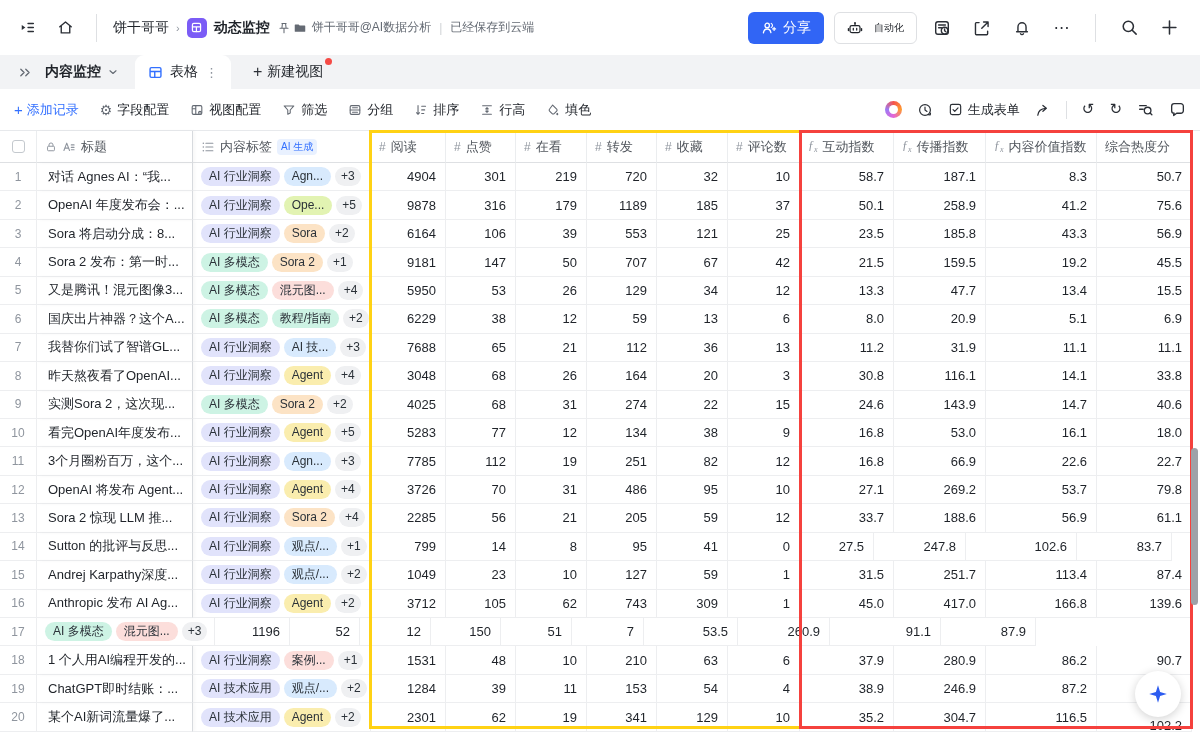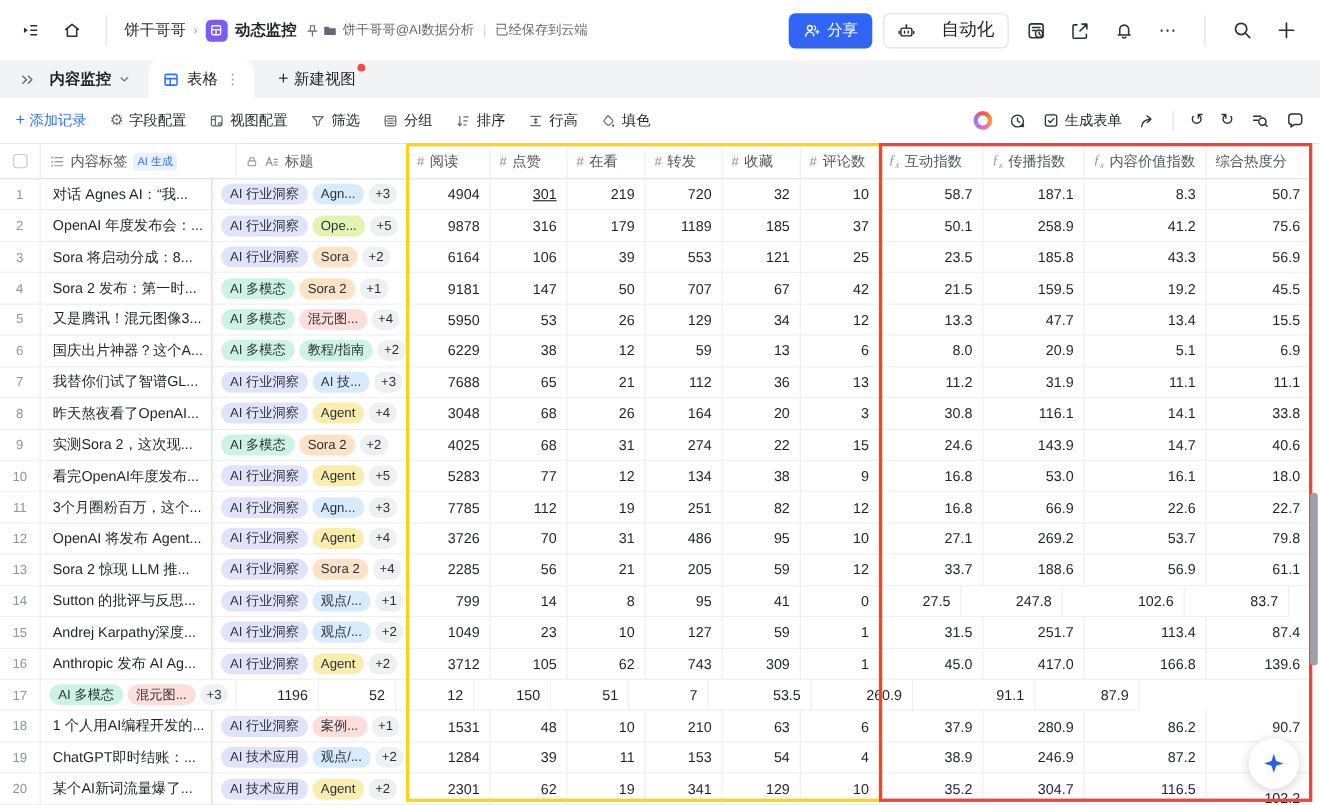--- a/index.html
+++ b/index.html
@@ -16,21 +16,21 @@
 .vdiv{width:1px;height:28px;background:#DEE0E3;margin:0 8px}
 .bc{display:flex;flex-direction:row;gap:3px}
 .bc-top{display:flex;align-items:center;gap:7px;font-size:14px;color:#1F2329}
 .bc-sep{color:#8F959E;font-size:11px}
 .doc-ic{width:20px;height:20px;border-radius:5px;background:#7B5CF6;display:flex;align-items:center;justify-content:center}
 .bc-title{font-weight:bold}
 .bc-sub{display:flex;align-items:center;gap:6px;font-size:12px;color:#646A73}
 .bc-sub .sep{color:#D0D3D6;margin:0 2px}
 .tb-right{margin-left:auto;display:flex;align-items:center;gap:10px}
 .btn-share{display:flex;gap:6px;align-items:center;background:#3165F5;color:#fff;font-size:14px;height:32px;padding:0 13px;border-radius:6px;cursor:pointer}
-.btn-auto{display:flex;gap:24px;align-items:center;background:#fff;border:1px solid #DEE0E3;color:#1F2329;font-size:16px;height:32px;padding:0 12px;border-radius:6px;cursor:pointer}
+.btn-auto{display:flex;gap:11px;align-items:center;background:#fff;border:1px solid #DEE0E3;color:#1F2329;font-size:10px;height:32px;padding:0 12px;border-radius:6px;cursor:pointer}
 .tb-ic{width:30px;height:30px;display:flex;align-items:center;justify-content:center;color:#2B2F36;border-radius:6px}
 .dots{font-size:16px;color:#2B2F36;letter-spacing:1px}
 
 
 .viewbar{height:34px;background:#F2F3F5;display:flex;align-items:stretch;padding-left:12px}
 .vb-center{display:flex;align-items:center;gap:6px;padding:0 6px;font-size:14px;font-weight:bold;color:#1F2329}
 .vb-ic{color:#646A73}
 .tab-active{background:#fff;border-radius:9px 9px 0 0;display:flex;align-items:center;gap:7px;padding:0 13px;margin-left:10px;font-size:14px;color:#1F2329}
 .kebab{color:#8F959E;font-size:13px;font-family:"DejaVu Sans",sans-serif}
 .newview{display:flex;align-items:center;gap:5px;margin-left:22px;font-size:14px;color:#1F2329;position:relative}
@@ -315,41 +315,41 @@
           </svg>
       </div>
     </div>
   </div>
 
   <div class="tablewrap">
     <div class="thead" id="thead">
         <div class="th" style="width: 37px; justify-content: center;">
           <span class="cb"></span>
         </div>
+        <div class="th frz" style="width: 156px;">
+          <svg width="12" height="12" viewBox="0 0 16 16" fill="none" stroke="#8F959E" stroke-width="1.3" stroke-linejoin="round">
+            <rect x="3.4" y="7" width="9.2" height="6" rx="1.2"></rect>
+            <path d="M5.3 7V5.3a2.7 2.7 0 0 1 5.4 0V7"></path>
+          </svg>
+          <svg width="14" height="14" viewBox="0 0 16 16" fill="none" stroke="#8F959E" stroke-width="1.25" stroke-linecap="round" stroke-linejoin="round">
+            <path d="M2.2 12 5.4 3.6 8.6 12M3.3 9.3h4.3"></path>
+            <path d="M10.6 5.6h3.2M10.6 8.4h3.2M10.6 11.2h3.2"></path>
+          </svg>
+          <span>标题</span>
+        </div>
         <div class="th" style="width: 178px;">
           <svg width="14" height="14" viewBox="0 0 16 16" fill="none" stroke="#8F959E" stroke-width="1.25" stroke-linecap="round">
             <path d="M5.6 3.8h8M5.6 8h8M5.6 12.2h8"></path>
             <circle cx="2.7" cy="3.8" r=".9" fill="#8F959E" stroke="none"></circle>
             <circle cx="2.7" cy="8" r=".9" fill="#8F959E" stroke="none"></circle>
             <circle cx="2.7" cy="12.2" r=".9" fill="#8F959E" stroke="none"></circle>
           </svg>
           <span>内容标签</span>
           <span class="aibadge">AI 生成</span>
         </div>
-        <div class="th frz" style="width: 156px;">
-          <svg width="12" height="12" viewBox="0 0 16 16" fill="none" stroke="#8F959E" stroke-width="1.3" stroke-linejoin="round">
-            <rect x="3.4" y="7" width="9.2" height="6" rx="1.2"></rect>
-            <path d="M5.3 7V5.3a2.7 2.7 0 0 1 5.4 0V7"></path>
-          </svg>
-          <svg width="14" height="14" viewBox="0 0 16 16" fill="none" stroke="#8F959E" stroke-width="1.25" stroke-linecap="round" stroke-linejoin="round">
-            <path d="M2.2 12 5.4 3.6 8.6 12M3.3 9.3h4.3"></path>
-            <path d="M10.6 5.6h3.2M10.6 8.4h3.2M10.6 11.2h3.2"></path>
-          </svg>
-          <span>标题</span>
-        </div>
         <div class="th" style="width: 75px;">
           <span class="hic">#</span>
           <span>阅读</span>
         </div>
         <div class="th" style="width: 70px;">
           <span class="hic">#</span>
           <span>点赞</span>
         </div>
         <div class="th" style="width: 71px;">
           <span class="hic">#</span>
@@ -386,21 +386,21 @@
     <div id="tbody">
         <div class="tr">
           <div class="td idx" style="width: 37px;">1</div>
           <div class="td titlec frz" style="width: 156px;">对话 Agnes AI：“我...</div>
           <div class="td tagsc" style="width: 178px;">
             <span class="pill" style="background: rgb(225, 227, 251);">AI 行业洞察</span>
             <span class="pill" style="background: rgb(216, 234, 253);">Agn...</span>
             <span class="pill more">+3</span>
           </div>
           <div class="td num" style="width: 75px;">4904</div>
-          <div class="td num" style="width: 70px; text-decoration: underline;">301</div>
+          <div class="td num" style="width: 70px;">301</div>
           <div class="td num" style="width: 71px;">219</div>
           <div class="td num" style="width: 70px;">720</div>
           <div class="td num" style="width: 71px;">32</div>
           <div class="td num" style="width: 72px;">10</div>
           <div class="td num" style="width: 94px;">58.7</div>
           <div class="td num" style="width: 92px;">187.1</div>
           <div class="td num" style="width: 111px;">8.3</div>
           <div class="td num" style="width: 95px;">50.7</div>
         </div>
         <div class="tr">

